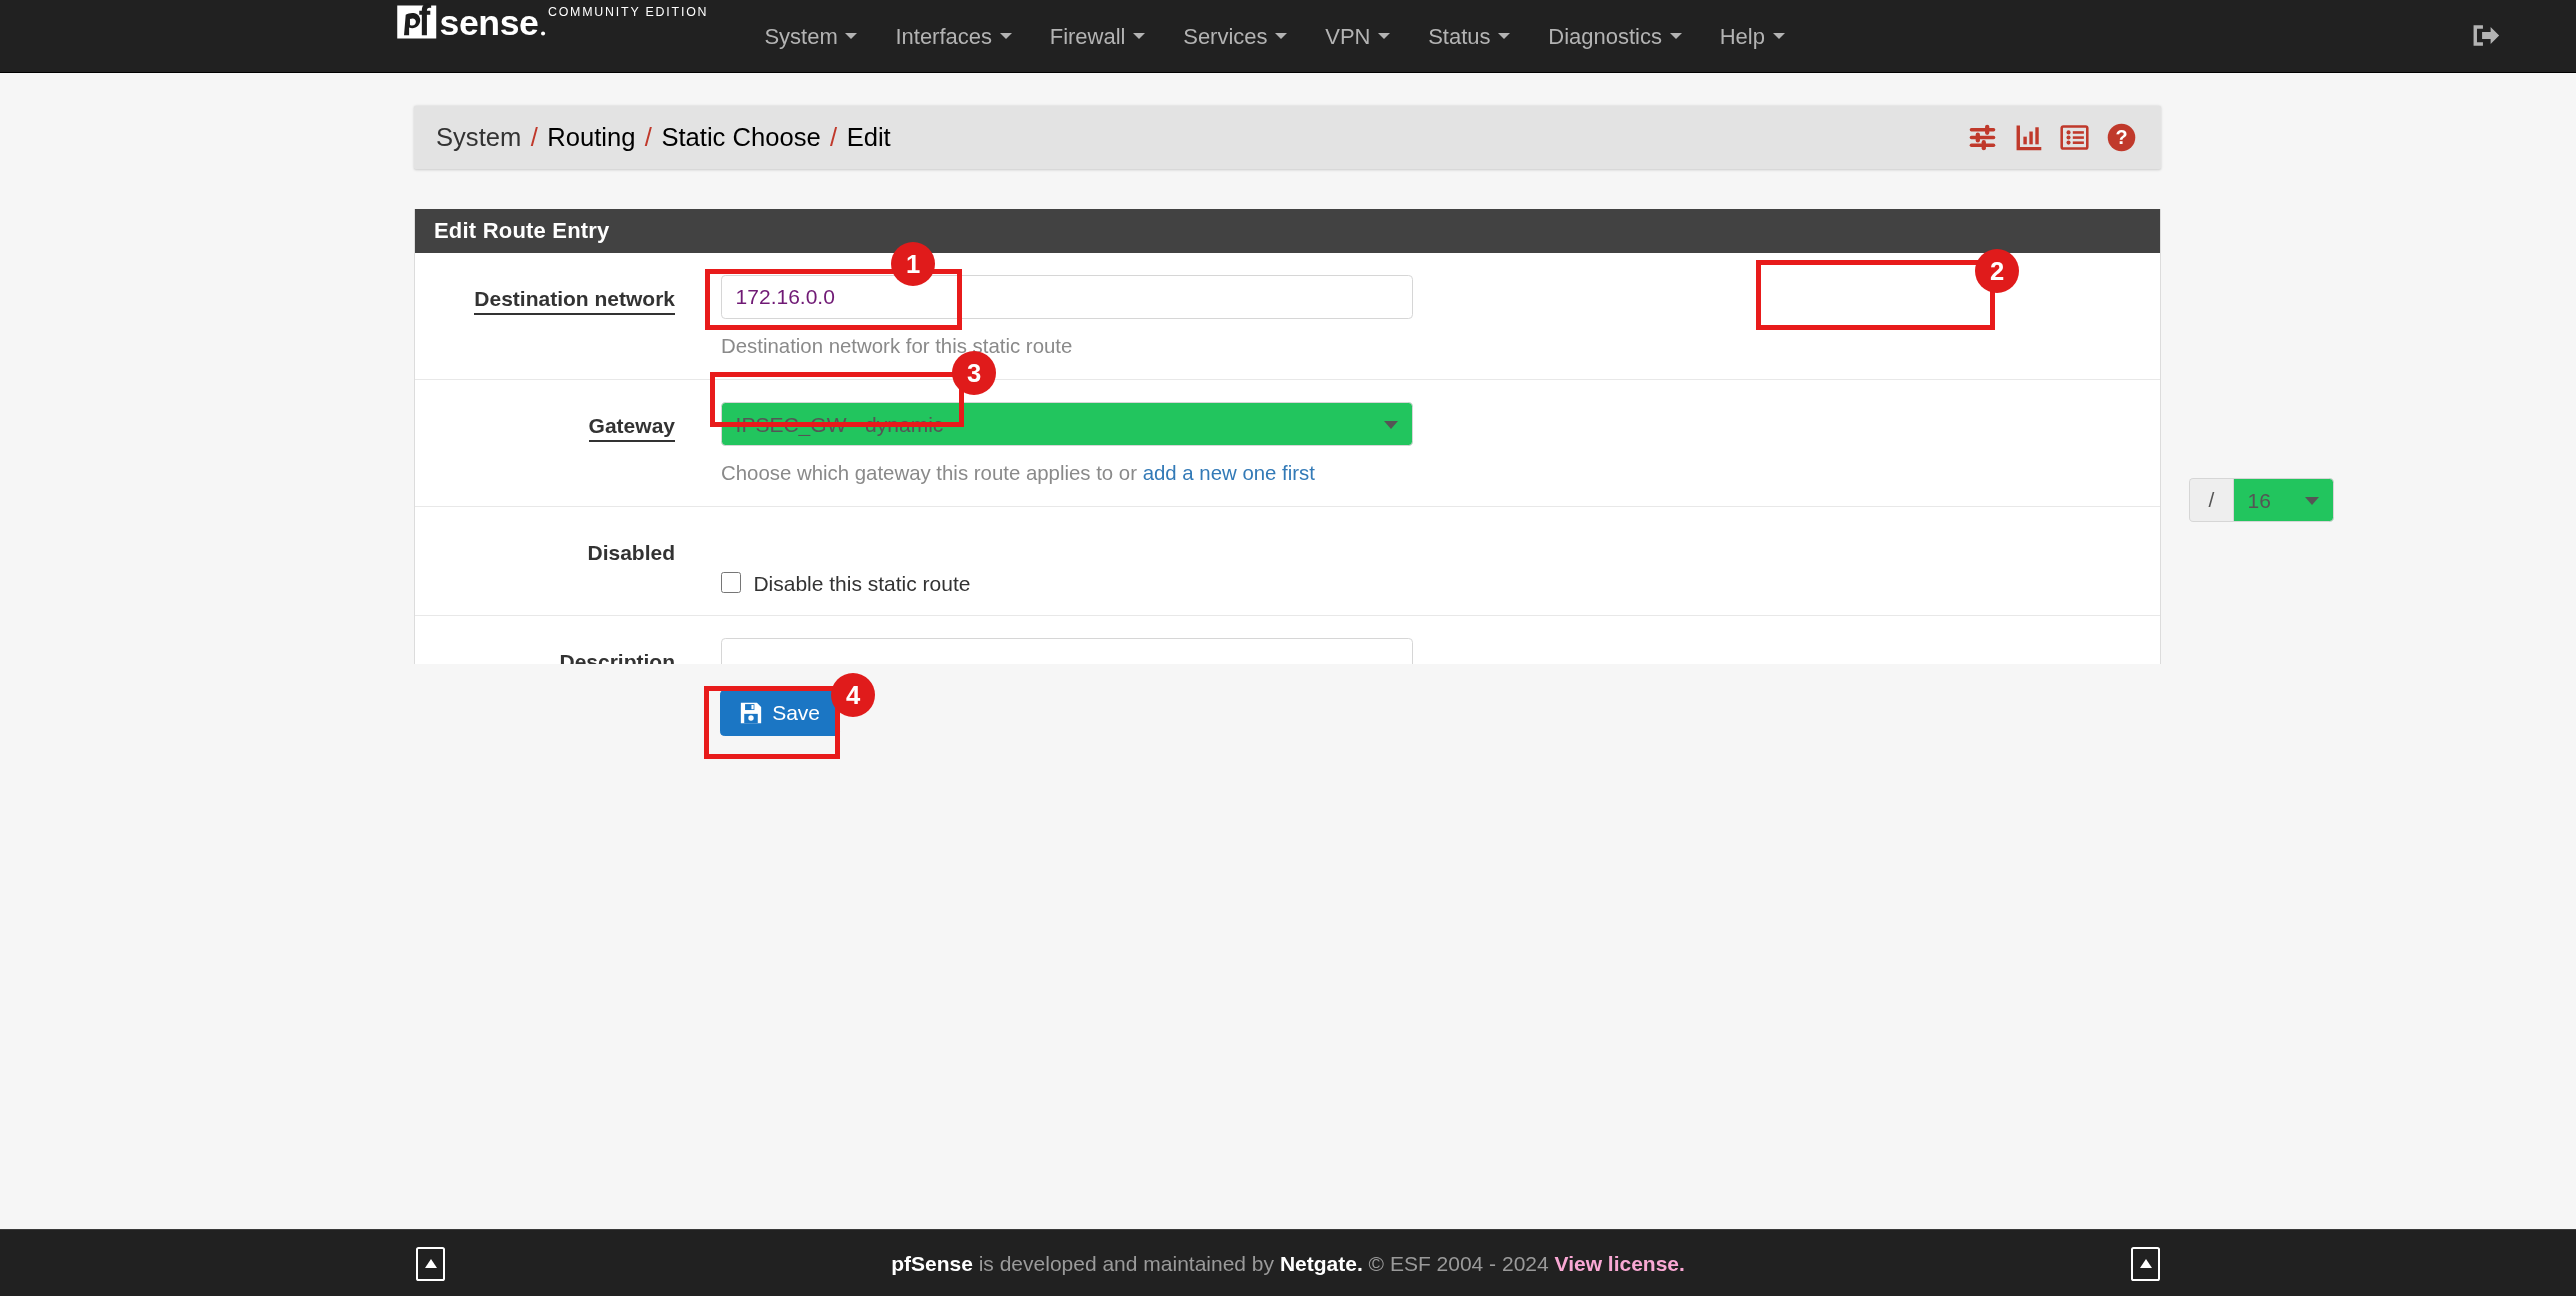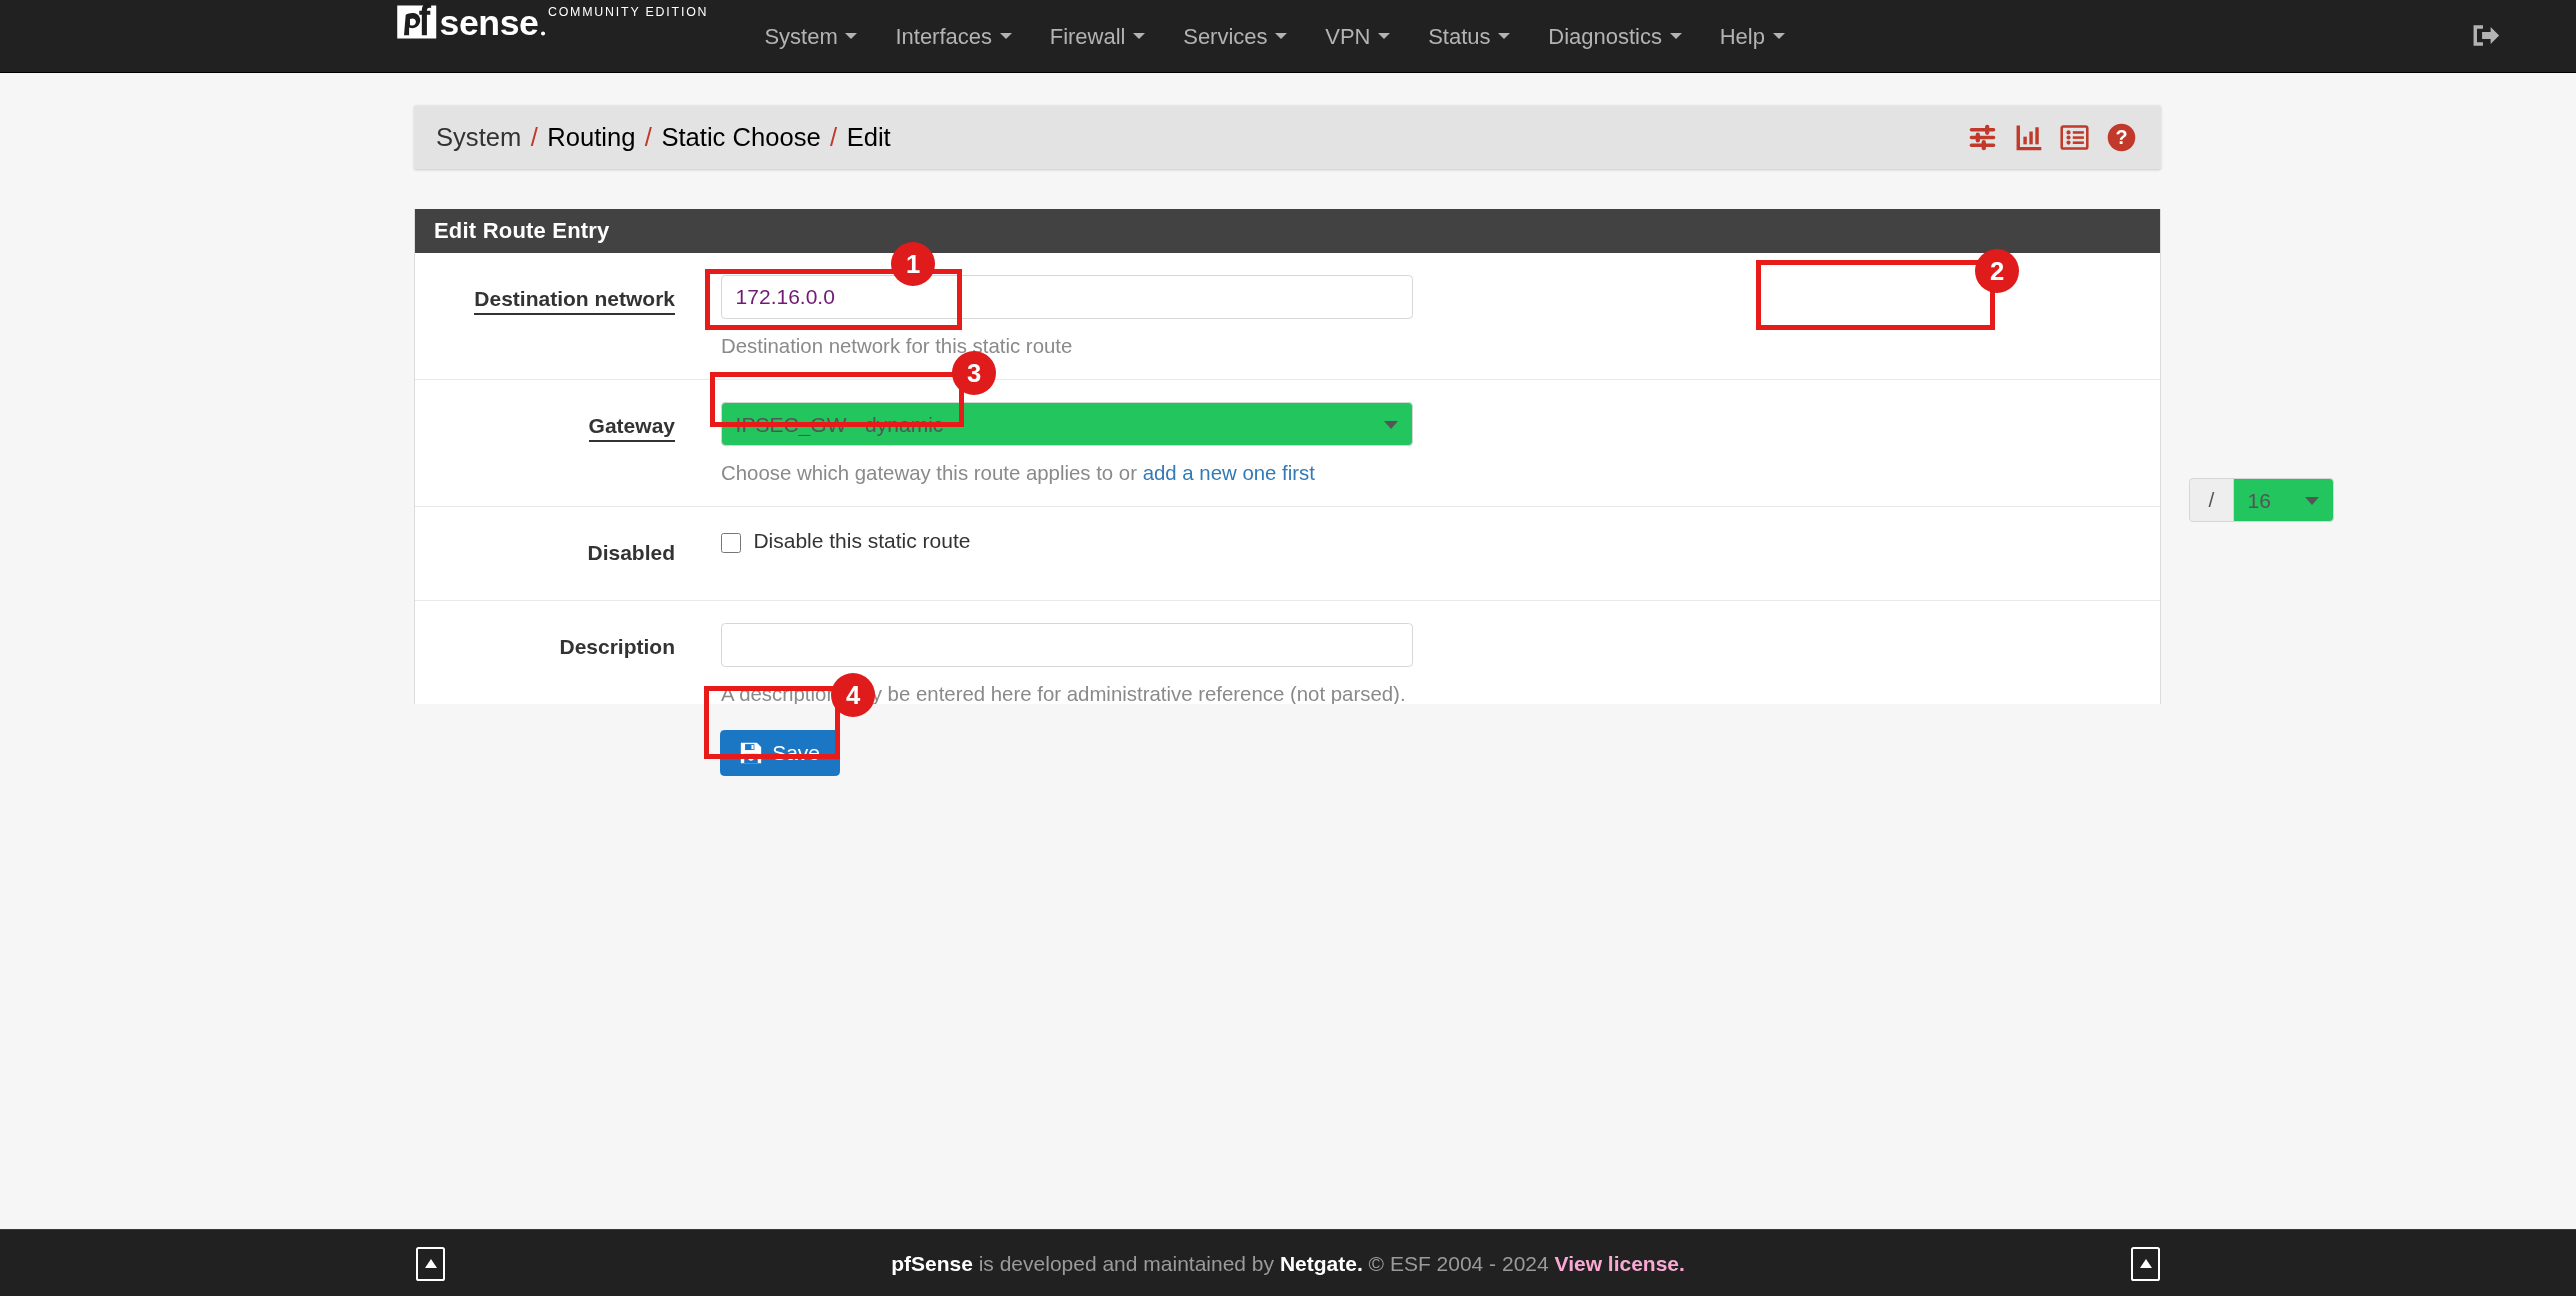--- a/index.html
+++ b/index.html
@@ -213,21 +213,21 @@
     border: 0.9px solid #d6d6d6;
     border-right: none;
     border-radius: 4.3px 0 0 4.3px;
     background: #eeeeee;
     color: #555555;
     font-size: 21px;
     display: flex; align-items: center; justify-content: center;
     padding: 0 13.6px;
   }
 
-  .chk-line { display: flex; align-items: flex-end; }
+  .chk-line { display: flex; align-items: flex-start; margin-top: 43px; }
   .chk {
     -webkit-appearance: none;
     appearance: none;
     width: 20.4px; height: 20.4px;
     border: 1.7px solid #767676;
     border-radius: 2.6px;
     background: #fff;
     margin: 0 12px 0 0;
     cursor: pointer;
     flex: 0 0 auto;
@@ -487,21 +487,21 @@
     <div class="col-label">
       <span>Description</span>
     </div>
     <div class="col-field">
       <input class="txt-input wide" type="text" value="" style="">
       <div class="help-text">A description may be entered here for administrative reference (not parsed).</div>
     </div>
   </div>
 </div>
 
-<div class="btn-area" style="position:absolute; left:414px; top:704px; width:1747px;">
+<div class="btn-area" style="position:absolute; left:414px; top:664px; width:1747px;">
   <button class="btn-save">
     <span>
       <svg width="22" height="22" viewBox="0 0 26 26" xmlns="http://www.w3.org/2000/svg">
         <path d="M1 1 h19 l5 5 v19 h-24 z" fill="#ffffff"></path>
         <rect x="6" y="2.5" width="11" height="7" fill="#1b76c4"></rect>
         <rect x="13.5" y="3.5" width="2.6" height="5" fill="#ffffff"></rect>
         <rect x="5" y="14" width="16" height="11" fill="#1b76c4"></rect>
         <circle cx="13" cy="19" r="3.2" fill="#ffffff"></circle>
       </svg>
     </span>

